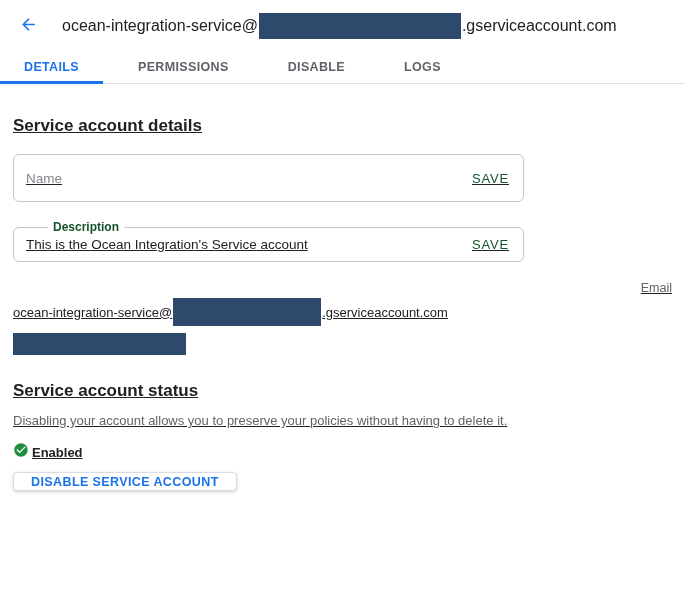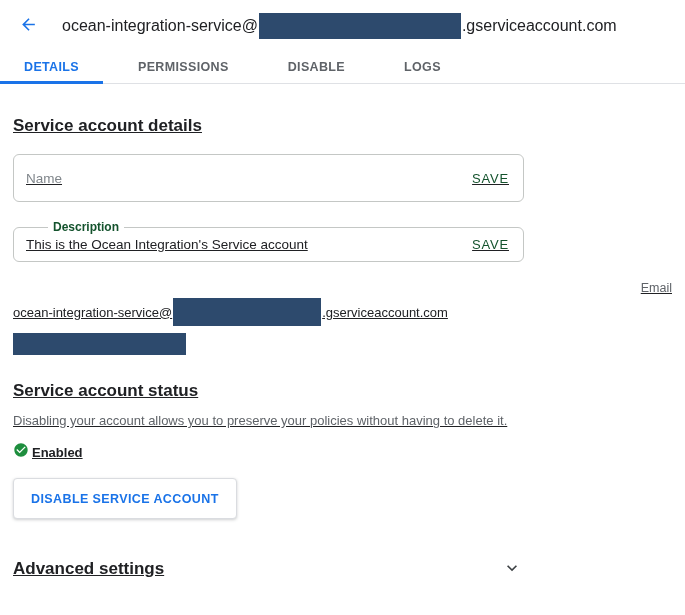--- a/index.html
+++ b/index.html
@@ -147,22 +147,22 @@
     align-items: center;
   }
   .status-row svg { flex: 0 0 auto; }
   .status-label {
     margin-left: 3px;
     font-size: 13px;
     font-weight: bold;
     color: #202124;
   }
   .disable-btn {
-    margin-top: 16px;
-    height: 41px;
+    margin-top: 10px;
+    height: 19px;
     padding: 0 17px;
     display: inline-flex;
     align-items: center;
     background: #fff;
     border: 1px solid #dadce0;
     border-radius: 4px;
     box-shadow: 0 1px 3px rgba(60,64,67,0.25);
     color: #1a73e8;
     font-family: "Liberation Sans", sans-serif;
     font-size: 12.5px;
@@ -242,24 +242,14 @@
     <span>
       <svg width="16" height="16" viewBox="0 0 24 24">
           <path fill="#1e8e3e" d="M12 2C6.48 2 2 6.48 2 12s4.48 10 10 10 10-4.48 10-10S17.52 2 12 2zm-2 15l-5-5 1.41-1.41L10 14.17l7.59-7.59L19 8l-9 9z"></path>
         </svg>
     </span>
     <span class="status-label">Enabled</span>
   </div>
 
   <button class="disable-btn">DISABLE SERVICE ACCOUNT</button>
 
-  <div class="advanced-row">
-    <h2 class="section-heading">Advanced settings</h2>
-    <button class="chevron-btn">
-      <span>
-        <svg width="20" height="20" viewBox="0 0 24 24">
-            <path fill="#3c4043" d="M16.59 8.59L12 13.17 7.41 8.59 6 10l6 6 6-6z"></path>
-          </svg>
-      </span>
-    </button>
-  </div>
 
 </div>
 
 </body></html>

